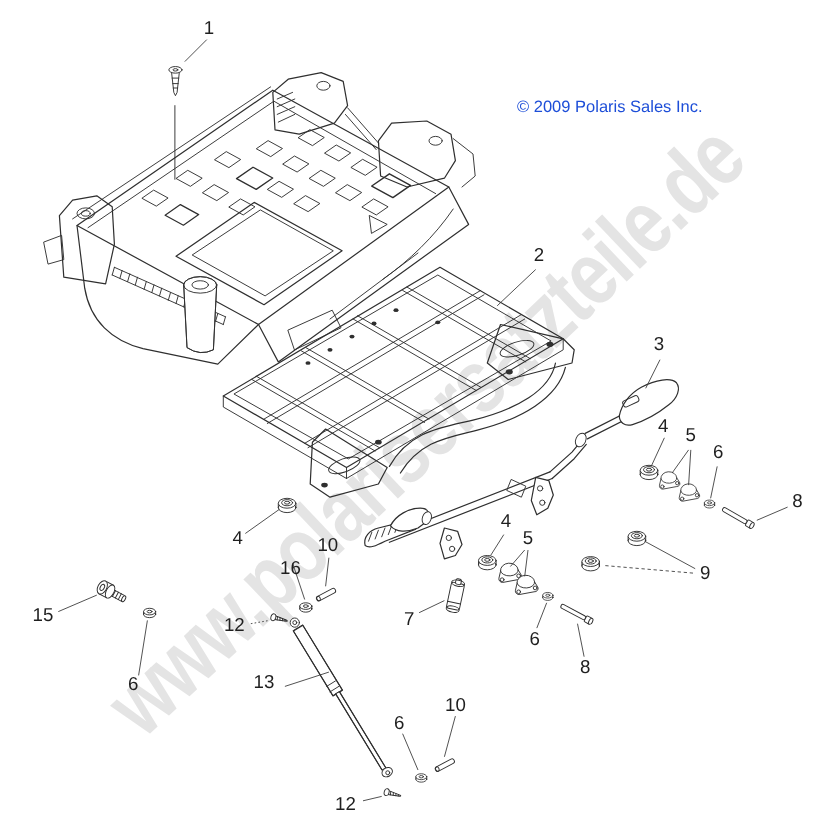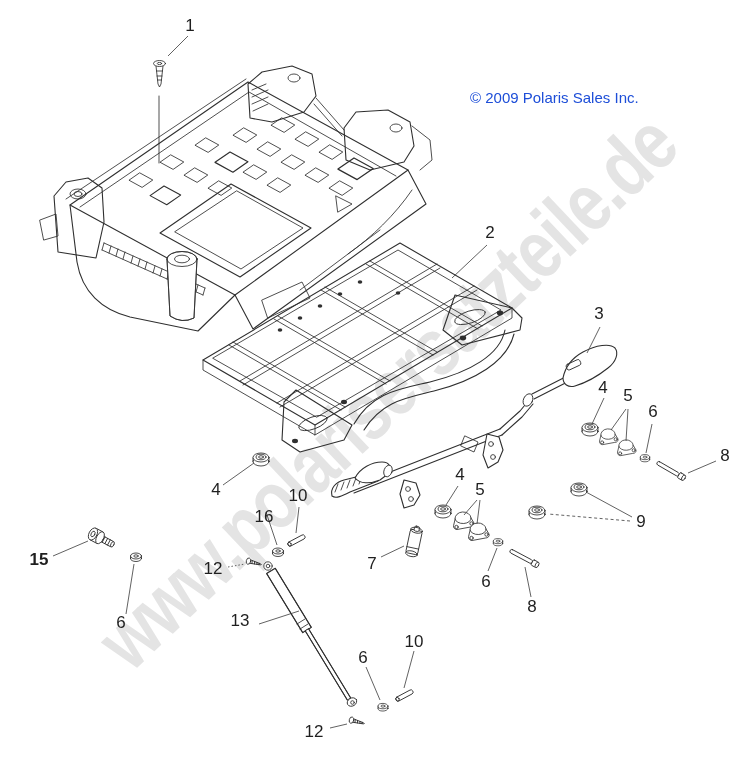--- a/index.html
+++ b/index.html
@@ -296,19 +296,19 @@
       <div class="callout" style="left: 480px; top: 489px;">5</div>
       <div class="callout" style="left: 372px; top: 563px;">7</div>
       <div class="callout" style="left: 486px; top: 581px;">6</div>
       <div class="callout" style="left: 532px; top: 606px;">8</div>
       <div class="callout" style="left: 216px; top: 489px;">4</div>
       <div class="callout" style="left: 264px; top: 488px; margin-top: 28px;">16</div>
       <div class="callout" style="left: 298px; top: 495px;">10</div>
       <div class="callout" style="left: 213px; top: 568px;">12</div>
       <div class="callout" style="left: 240px; top: 620px;">13</div>
       <div class="callout" style="left: 121px; top: 622px;">6</div>
-      <div class="callout" style="left: 39px; top: 559px; font-weight: bold;">15</div>
+      <div class="callout" style="left: 39px; top: 559px;">15</div>
       <div class="callout" style="left: 363px; top: 657px;">6</div>
       <div class="callout" style="left: 414px; top: 641px;">10</div>
       <div class="callout" style="left: 314px; top: 731px;">12</div>
     </div>
 
 </div>
 
 </body></html>

